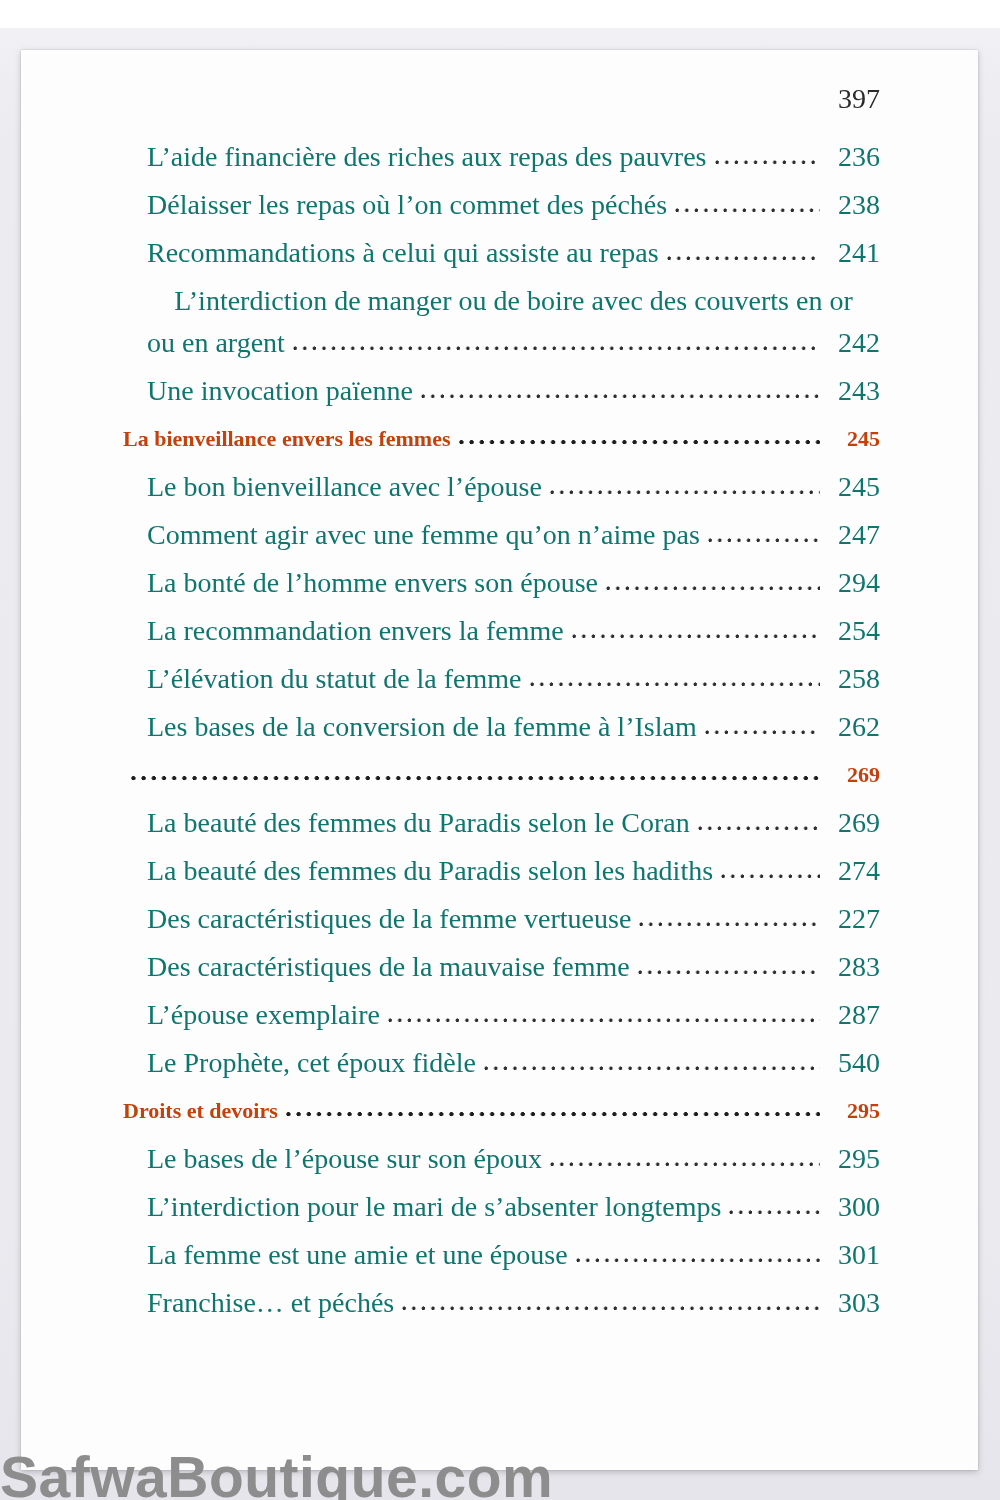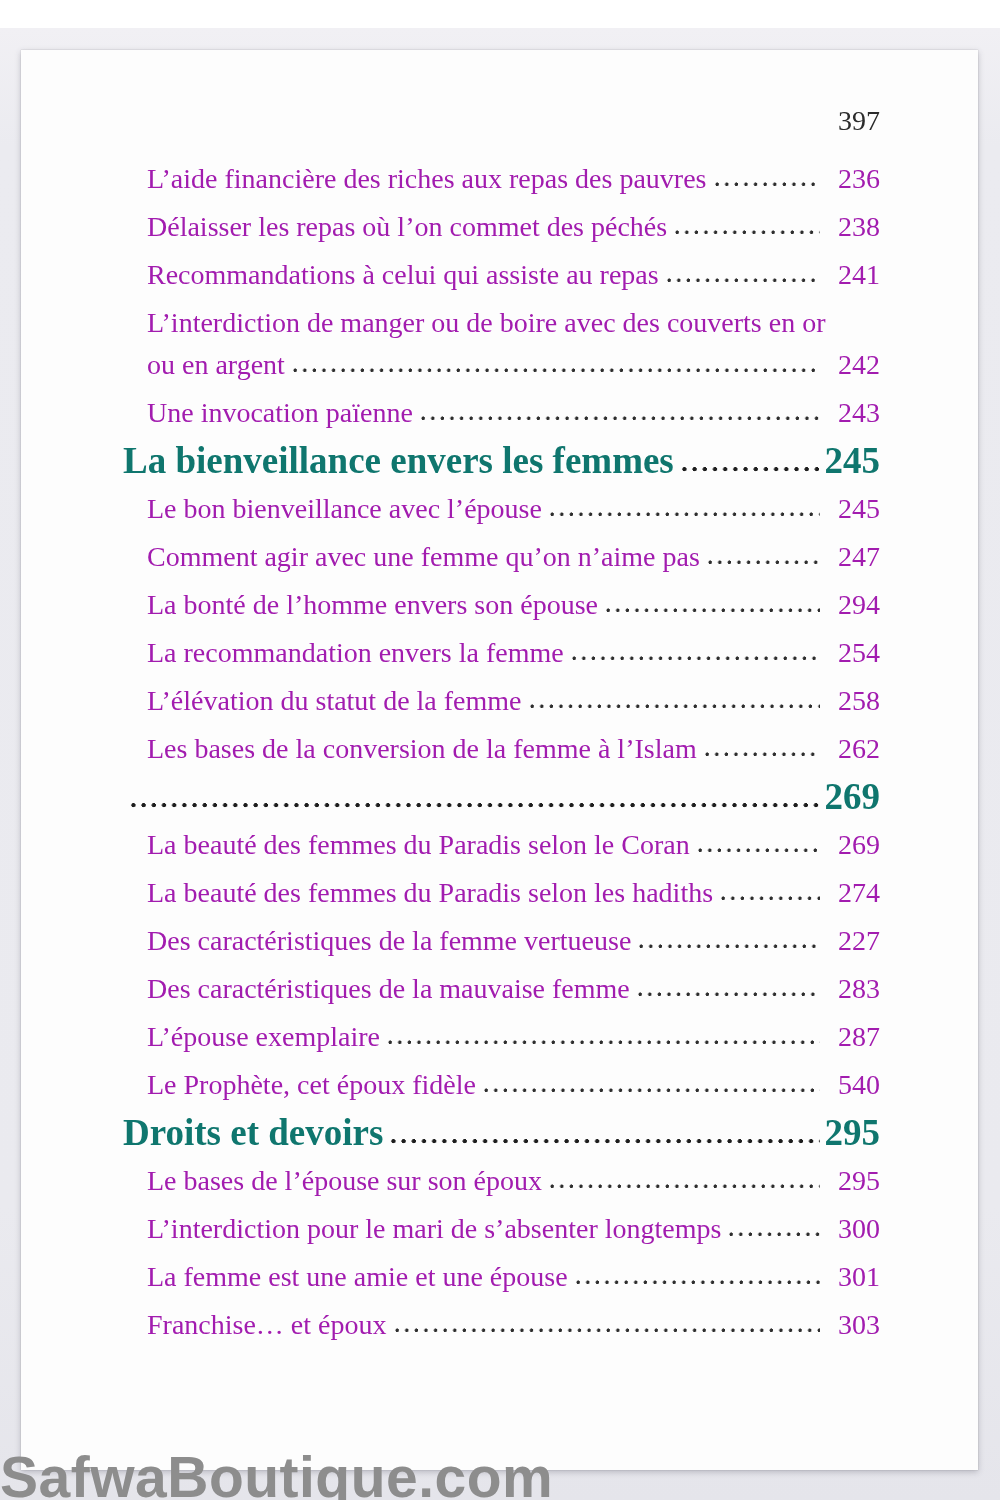--- a/index.html
+++ b/index.html
@@ -21,49 +21,49 @@
   }
   .book-page {
     position: absolute;
     left: 21px;
     top: 50px;
     width: 957px;
     height: 1420px;
     background: #fdfdfd;
     box-shadow: 0 2px 6px rgba(60,60,80,0.28), 0 0 1px rgba(0,0,0,0.25);
     box-sizing: border-box;
-    padding: 56px 98px 0 102px;
+    padding: 34px 98px 0 102px;
     color: #262626;
   }
   .page-number-row {
     text-align: right;
     font-size: 28px;
     line-height: 30px;
     color: #2b2b2b;
   }
   .toc-list {
     margin-top: 28px;
   }
   .toc-row {
     display: flex;
     align-items: baseline;
     font-size: 28px;
     line-height: 30px;
     margin-bottom: 18px;
-    color: #a21caf;
+    color: #0f766e;
   }
   .toc-row.sub { padding-left: 24px; }
   .toc-row.chapter {
     padding-left: 0;
     font-weight: 700;
-    font-size: 37px;
+    font-size: 22px;
     margin-top: 6px;
-    color: #0f766e;
-  }
-  .toc-row.wrap-first { margin-bottom: 12px; }
+    color: #c2410c;
+  }
+  .toc-row.wrap-first { margin-bottom: 12px; justify-content: center; }
   .toc-title { white-space: nowrap; }
   .leader {
     flex: 1 1 auto;
     min-width: 14px;
     height: 7px;
     margin: 0 4px 0 7px;
     align-self: baseline;
     background-image: radial-gradient(circle at 3.2px 3.2px, #2d2d2d 1.55px, rgba(0,0,0,0) 2.0px);
     background-size: 9.6px 7px;
     background-repeat: repeat-x;
@@ -212,20 +212,20 @@
     <span class="toc-title">L’interdiction pour le mari de s’absenter longtemps</span>
     <span class="leader"></span>
     <span class="toc-page">300</span>
   </div>
       <div class="toc-row sub">
     <span class="toc-title">La femme est une amie et une épouse</span>
     <span class="leader"></span>
     <span class="toc-page">301</span>
   </div>
       <div class="toc-row sub">
-    <span class="toc-title">Franchise… et époux</span>
+    <span class="toc-title">Franchise… et péchés</span>
     <span class="leader"></span>
     <span class="toc-page">303</span>
   </div>
     </div>
 </div>
 
 <div class="watermark">SafwaBoutique.com</div>
 
 </body></html>

